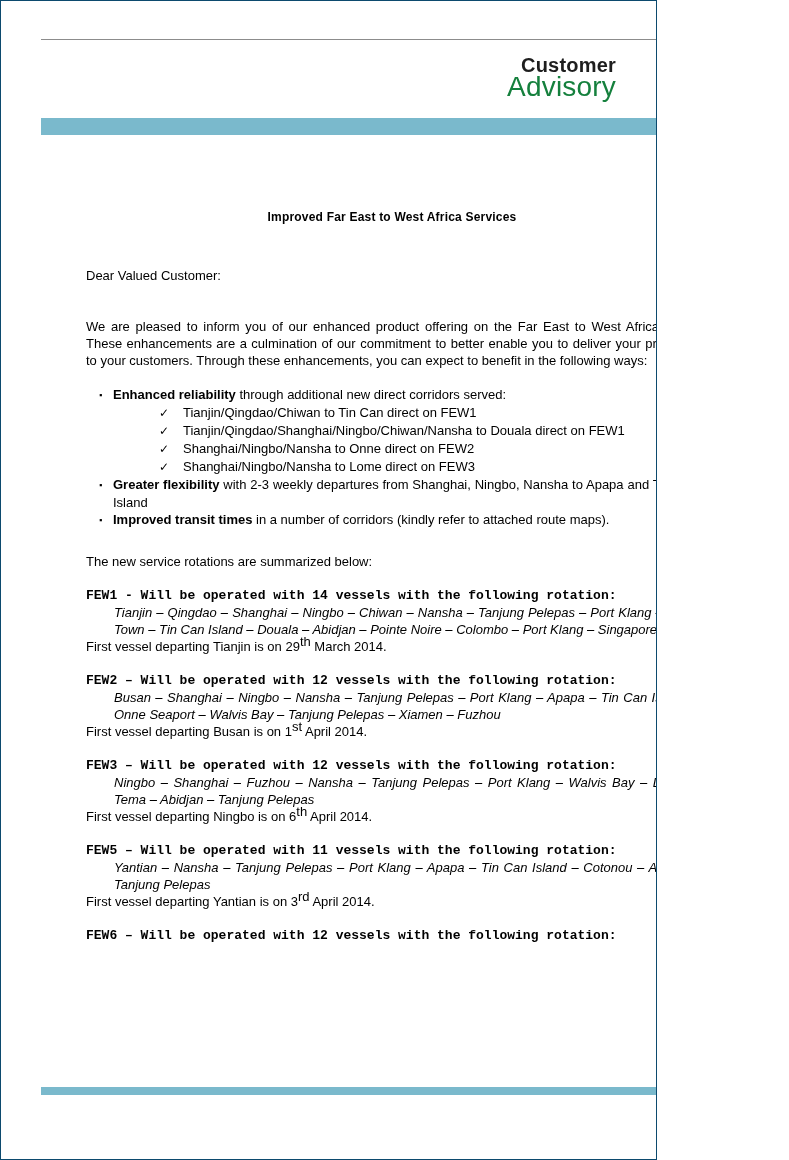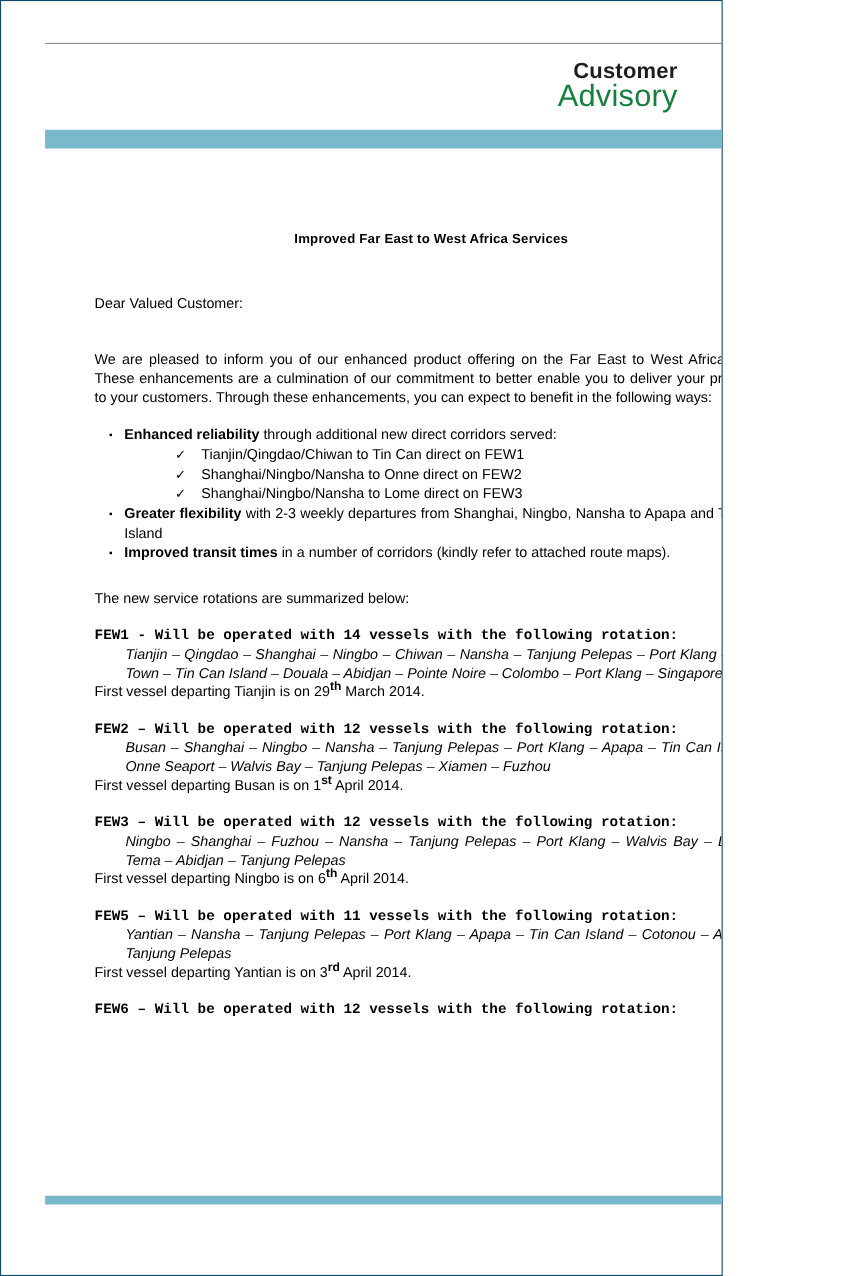--- a/index.html
+++ b/index.html
@@ -29,21 +29,21 @@
   .bullet-item { padding-left: 14px; text-indent: -14px; text-align: justify; }
   .marker { display: inline-block; width: 14px; text-indent: 0; font-size: 9px; vertical-align: 1px; }
   .b { font-weight: 700; }
   .check-list { text-indent: 0; margin-left: 46px; }
   .check-item { padding-left: 24px; text-indent: -24px; }
   .cmarker { display: inline-block; width: 24px; text-indent: 0; font-size: 12px; }
   .summary { margin: 24px 0 0 0; }
   .svc { margin-top: 17px; }
   .svc-h { font-weight: 700; font-family: Liberation Mono, monospace; }
   .svc-r { margin-left: 28px; text-align: justify; font-style: italic; }
-  .svc-f sup { font-size: 11px; line-height: 0; vertical-align: super; font-weight: bold; }
+  .svc-f sup { font-size: 13px; line-height: 0; vertical-align: super; }
 </style>
 </head>
 <body>
 
 <div class="page">
 
   <div class="top-rule"></div>
 
   <div class="brand">
     <div class="brand-top">Customer</div>
@@ -60,20 +60,21 @@
     <div class="salutation">Dear Valued Customer:</div>
 
     <p class="intro">We are pleased to inform you of our enhanced product offering on the Far East to West Africa trade. These enhancements are a culmination of our commitment to better enable you to deliver your promises to your customers. Through these enhancements, you can expect to benefit in the following ways:</p>
 
     <div class="bullets">
 
       <div class="bullet-item">
         <span class="marker">▪</span><span class="b">Enhanced reliability</span><span> through additional new direct corridors served:</span>
         <div class="check-list">
           <div class="check-item"><span class="cmarker">✓</span><span>Tianjin/Qingdao/Chiwan to Tin Can direct on FEW1</span></div>
+          <div class="check-item"><span class="cmarker">✓</span><span>Tianjin/Qingdao/Shanghai/Ningbo/Chiwan/Nansha to Douala direct on FEW1</span></div>
           <div class="check-item"><span class="cmarker">✓</span><span>Shanghai/Ningbo/Nansha to Onne direct on FEW2</span></div>
           <div class="check-item"><span class="cmarker">✓</span><span>Shanghai/Ningbo/Nansha to Lome direct on FEW3</span></div>
         </div>
       </div>
 
       <div class="bullet-item">
         <span class="marker">▪</span><span class="b">Greater flexibility</span><span> with 2-3 weekly departures from Shanghai, Ningbo, Nansha to Apapa and Tin Can Island</span>
       </div>
 
       <div class="bullet-item">

